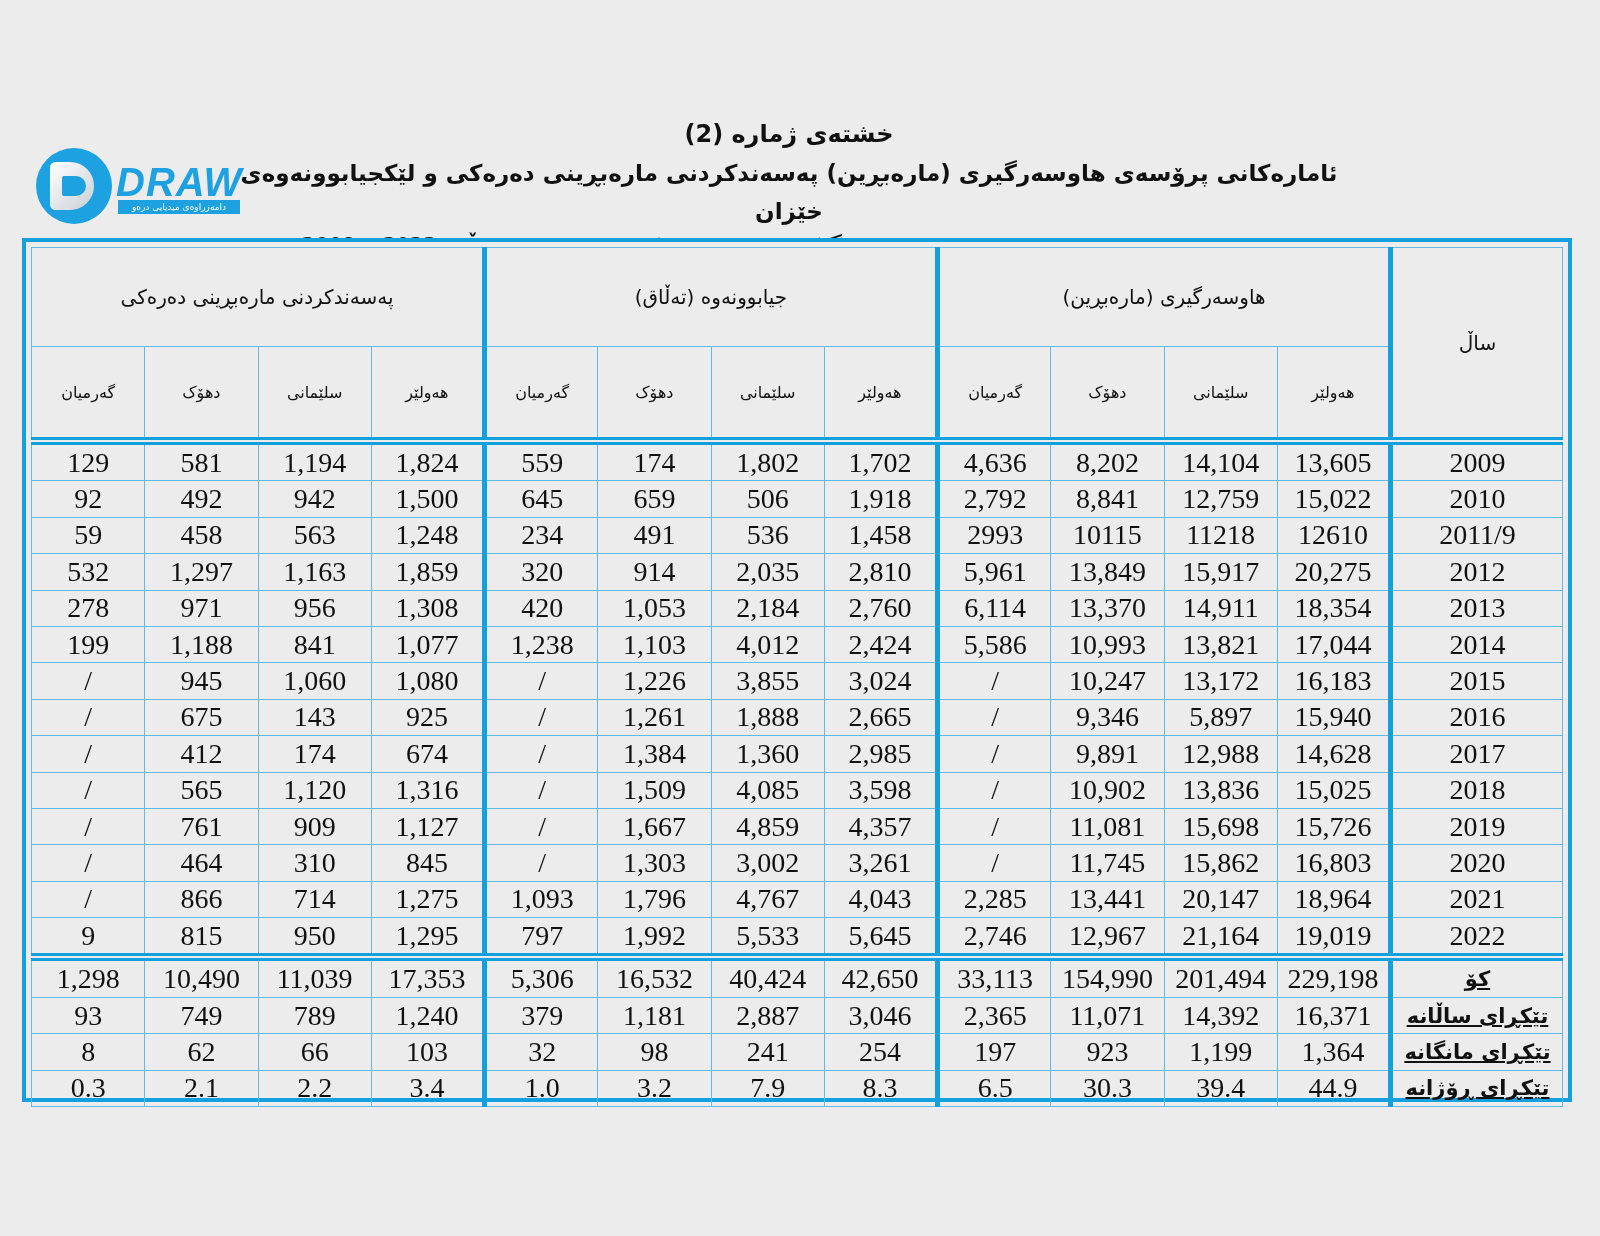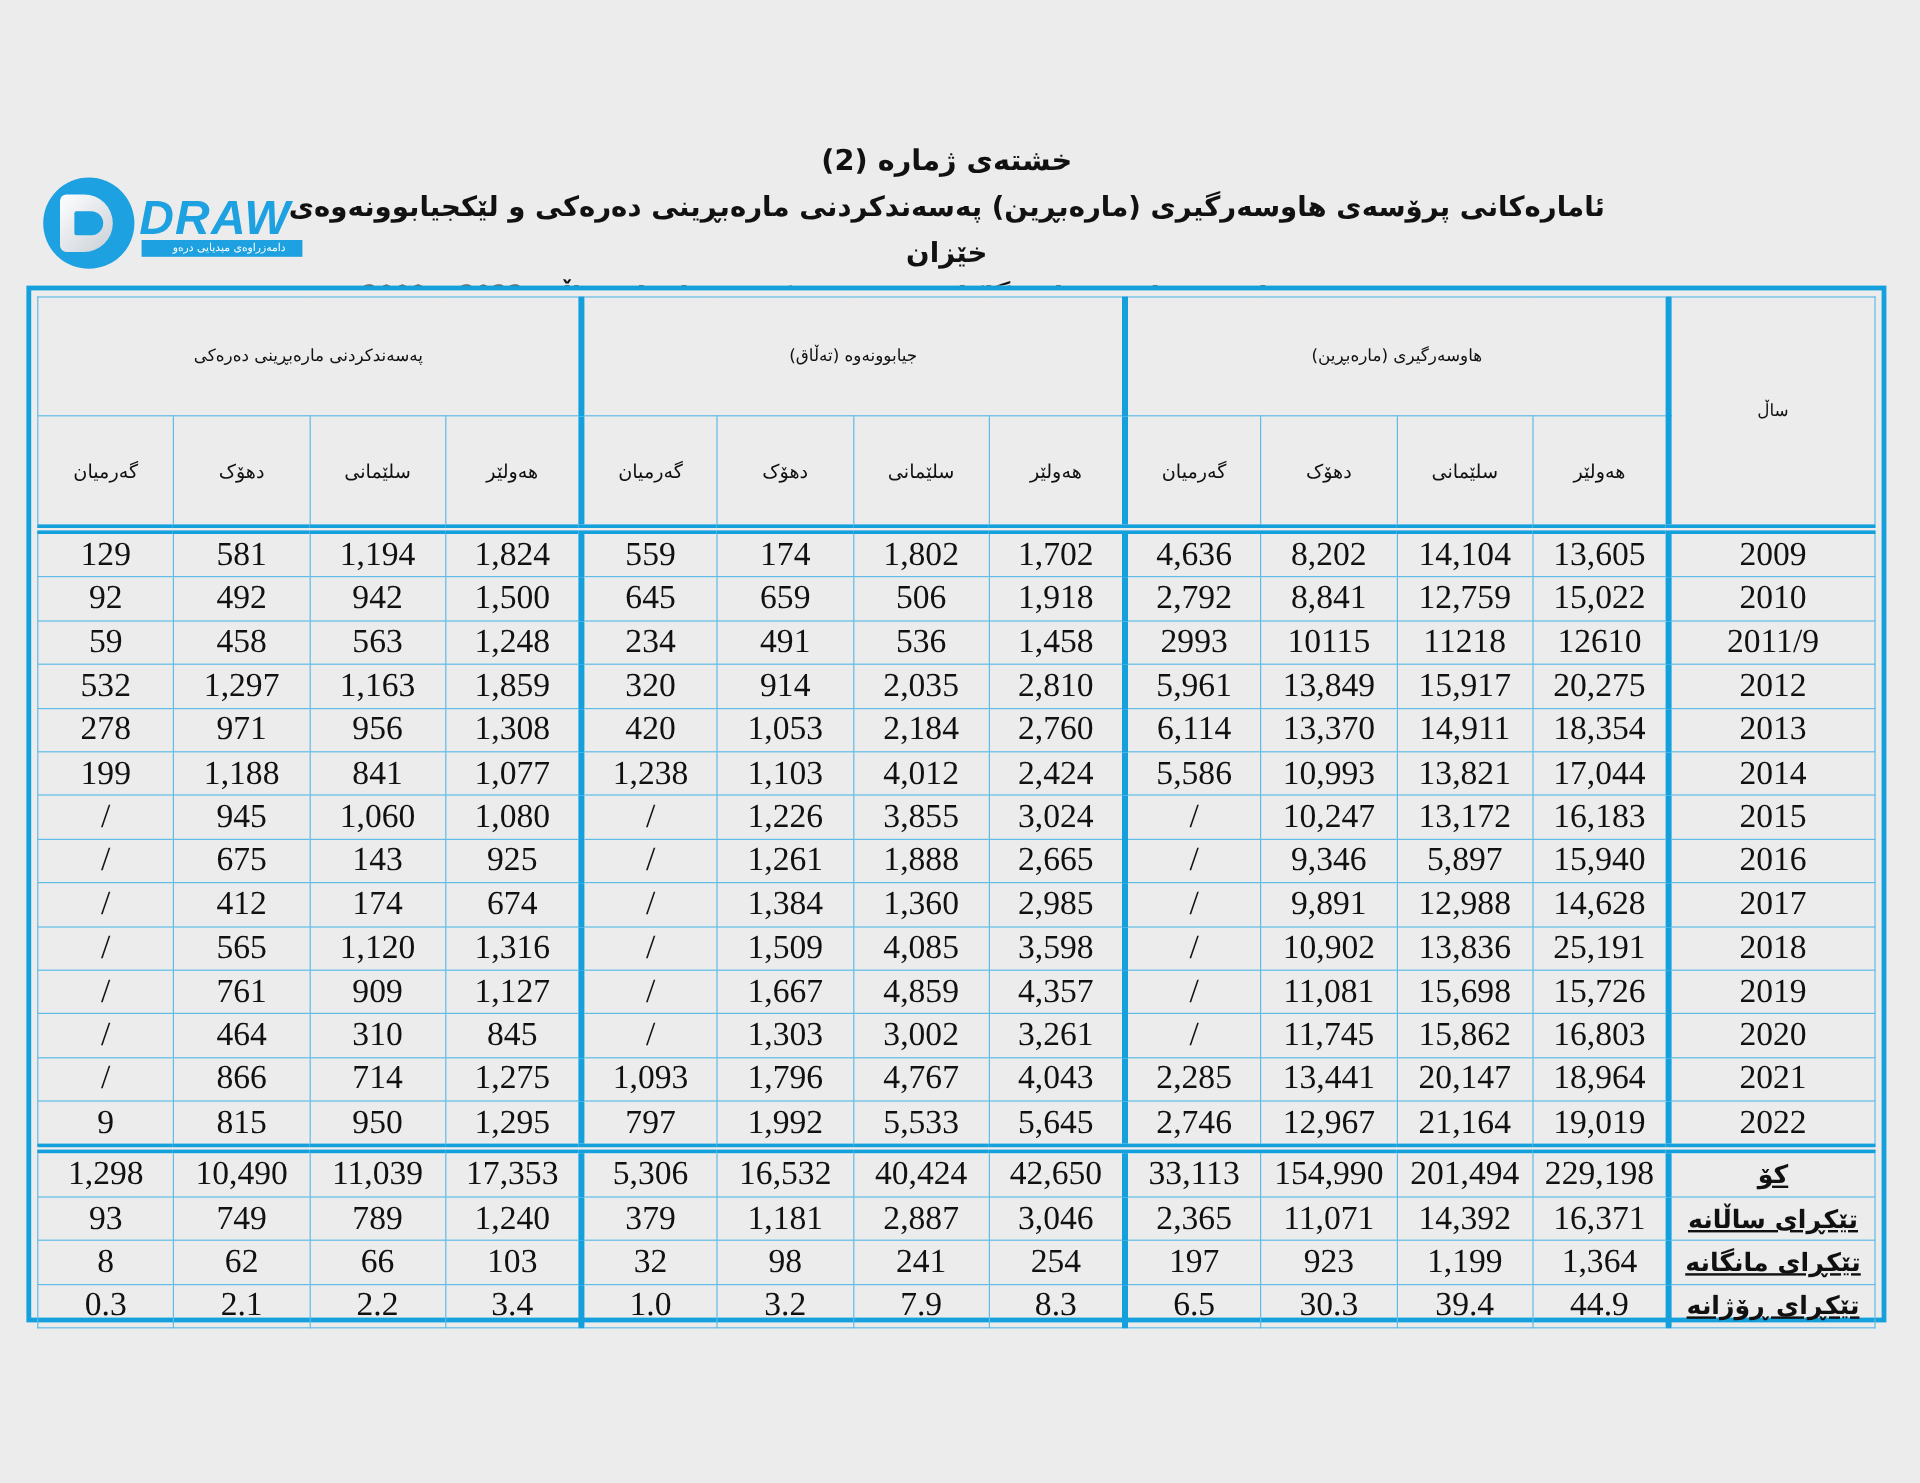--- a/index.html
+++ b/index.html
@@ -42,21 +42,21 @@
     background: #1da1e0; border-radius: 2px 12px 12px 2px;
   }
   .logo-text {
     position: absolute; left: 80px; top: 14px;
     font-family: "Liberation Sans", sans-serif; font-weight: bold; font-style: italic;
     font-size: 40px; color: #1da1e0; letter-spacing: 1px; line-height: 40px;
   }
   .logo-sub {
     position: absolute; left: 82px; top: 52px; width: 122px; height: 14px;
     background: #1da1e0; color: #fff; font-size: 9px; line-height: 14px;
-    text-align: center; direction: rtl; padding-left: 12px;
+    text-align: center; direction: rtl;
   }
 
   .table-frame {
     position: absolute;
     left: 22px; top: 238px; width: 1550px; height: 864px;
     border: 4px solid #14a0dc;
     box-sizing: border-box;
     padding: 5px;
     background: #ececec;
   }
@@ -65,21 +65,21 @@
     border-collapse: collapse;
     direction: rtl;
     table-layout: fixed;
   }
   table.stats td, table.stats th {
     border: 1px solid #5fbce6;
     text-align: center;
     padding: 0;
     font-weight: normal;
   }
-  .hdr-group th { height: 98px; font-size: 14px; font-weight: bold; }
+  .hdr-group th { height: 98px; font-size: 20px; font-weight: bold; }
   .hdr-sub th { height: 90px; font-size: 16px; font-weight: bold; }
   .hdr-year { font-size: 22px; font-weight: bold; }
   .data-row td {
     height: 35.4px;
     font-family: "Liberation Serif", serif;
     font-size: 28px;
     line-height: 34px;
   }
   .sum-row td {
     height: 35.4px;
@@ -291,21 +291,21 @@
           <td>1,360</td>
           <td>1,384</td>
           <td class="thick-l">/</td>
           <td>674</td>
           <td>174</td>
           <td>412</td>
           <td>/</td>
         </tr>
         <tr class="data-row">
           <td class="thick-l">2018</td>
-          <td>25,191</td>
+          <td>15,025</td>
           <td>13,836</td>
           <td>10,902</td>
           <td class="thick-l">/</td>
           <td>3,598</td>
           <td>4,085</td>
           <td>1,509</td>
           <td class="thick-l">/</td>
           <td>1,316</td>
           <td>1,120</td>
           <td>565</td>

